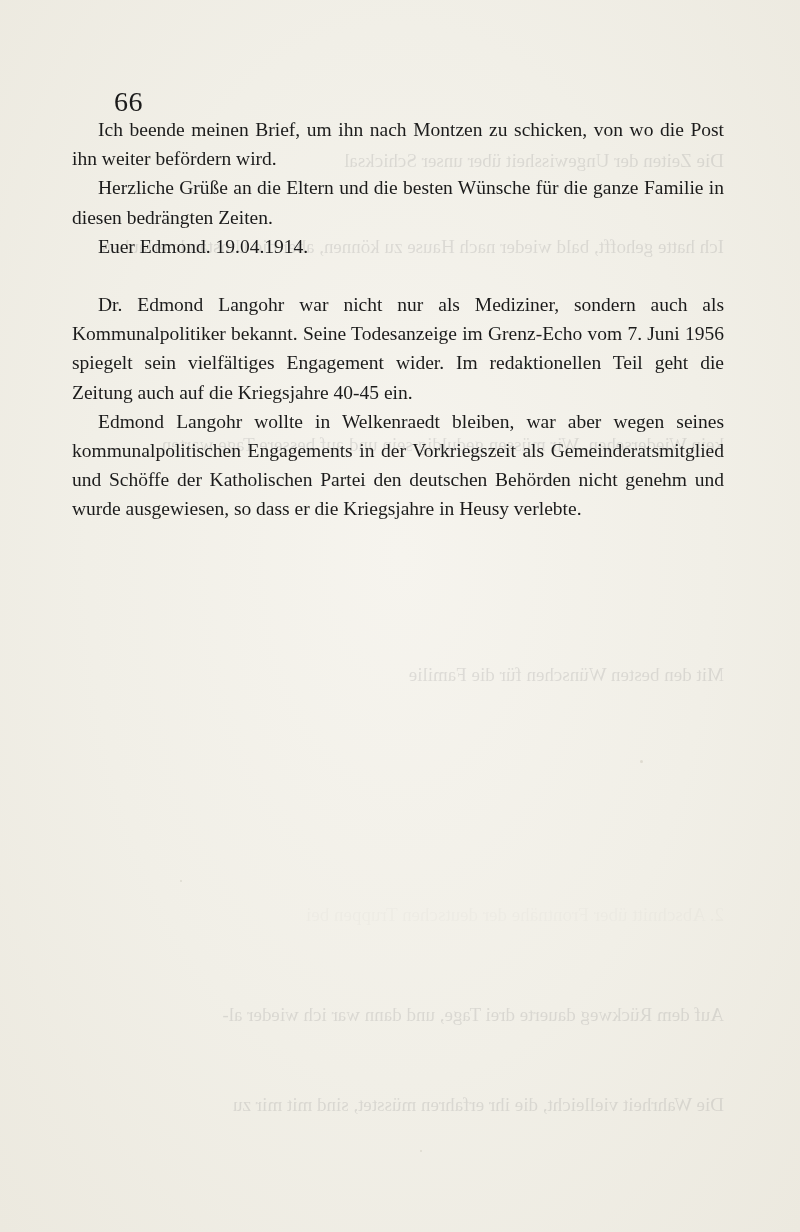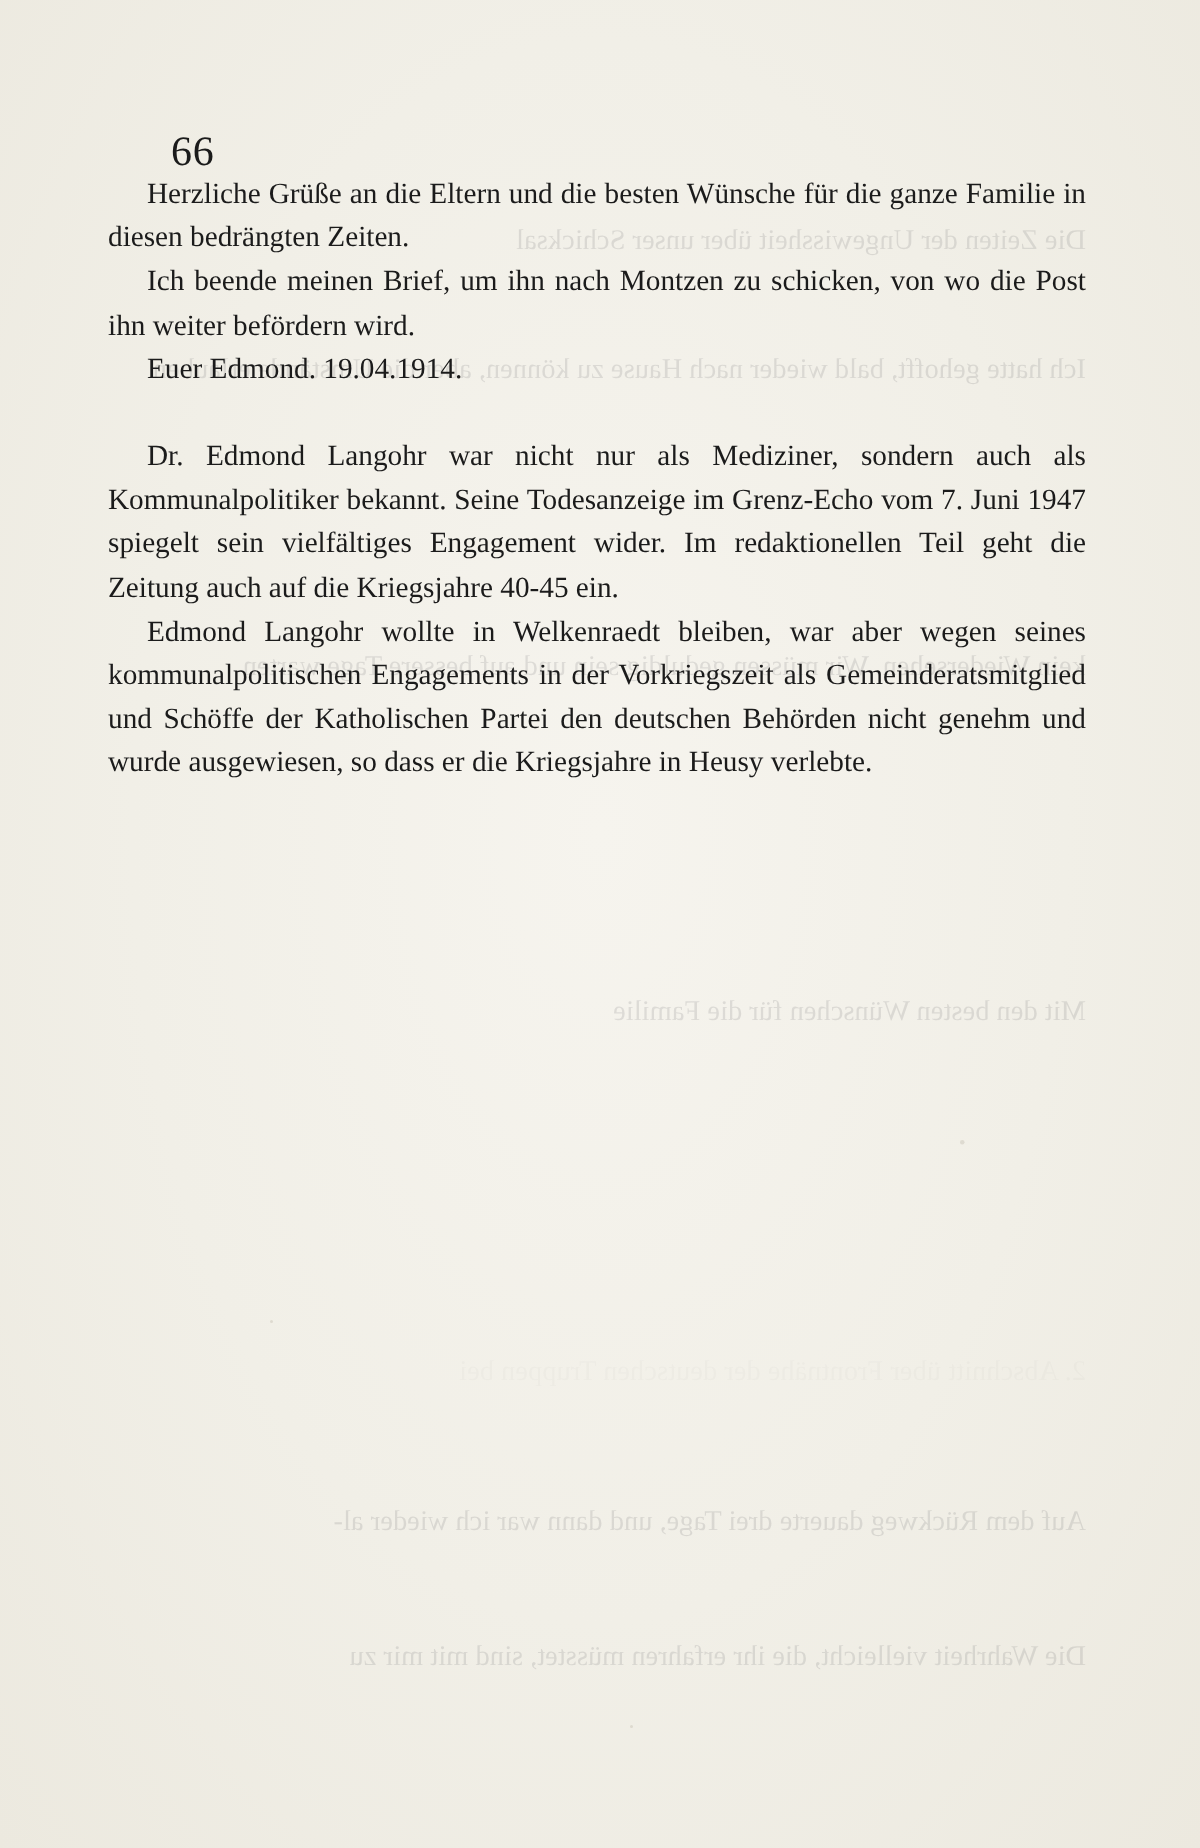--- a/index.html
+++ b/index.html
@@ -103,24 +103,24 @@
   <div class="bl b5 bleed-strong">2. Abschnitt über Frontnähe der deutschen Truppen bei</div>
   <div class="bl b6">Auf dem Rückweg dauerte drei Tage, und dann war ich wieder al-</div>
   <div class="bl b7">Die Wahrheit vielleicht, die ihr erfahren müsstet, sind mit mir zu</div>
 </div>
 
 <div class="page">
 
   <div class="page-number">66</div>
 
   <div class="text-block">
+    <p>Ich beende meinen Brief, um ihn nach Montzen zu schicken, von wo die Post ihn weiter befördern wird.</p>
     <p>Herzliche Grüße an die Eltern und die besten Wünsche für die ganze Familie in diesen bedrängten Zeiten.</p>
-    <p>Ich beende meinen Brief, um ihn nach Montzen zu schicken, von wo die Post ihn weiter befördern wird.</p>
     <p>Euer Edmond. 19.04.1914.</p>
     <div class="gap"></div>
-    <p>Dr. Edmond Langohr war nicht nur als Mediziner, sondern auch als Kommunalpolitiker bekannt. Seine Todesanzeige im Grenz-Echo vom 7. Juni 1947 spiegelt sein vielfältiges Engagement wider. Im redaktionellen Teil geht die Zeitung auch auf die Kriegsjahre 40-45 ein.</p>
+    <p>Dr. Edmond Langohr war nicht nur als Mediziner, sondern auch als Kommunalpolitiker bekannt. Seine Todesanzeige im Grenz-Echo vom 7. Juni 1956 spiegelt sein vielfältiges Engagement wider. Im redaktionellen Teil geht die Zeitung auch auf die Kriegsjahre 40-45 ein.</p>
     <p>Edmond Langohr wollte in Welkenraedt bleiben, war aber wegen seines kommunalpolitischen Engagements in der Vorkriegszeit als Gemeinderatsmitglied und Schöffe der Katholischen Partei den deutschen Behörden nicht genehm und wurde ausgewiesen, so dass er die Kriegsjahre in Heusy verlebte.</p>
   </div>
 
   <div class="speck" style="left:640px; top:760px; width:3px; height:3px;"></div>
   <div class="speck" style="left:180px; top:880px; width:2px; height:2px;"></div>
   <div class="speck" style="left:420px; top:1150px; width:2px; height:2px;"></div>
 </div>
 
 </body></html>

